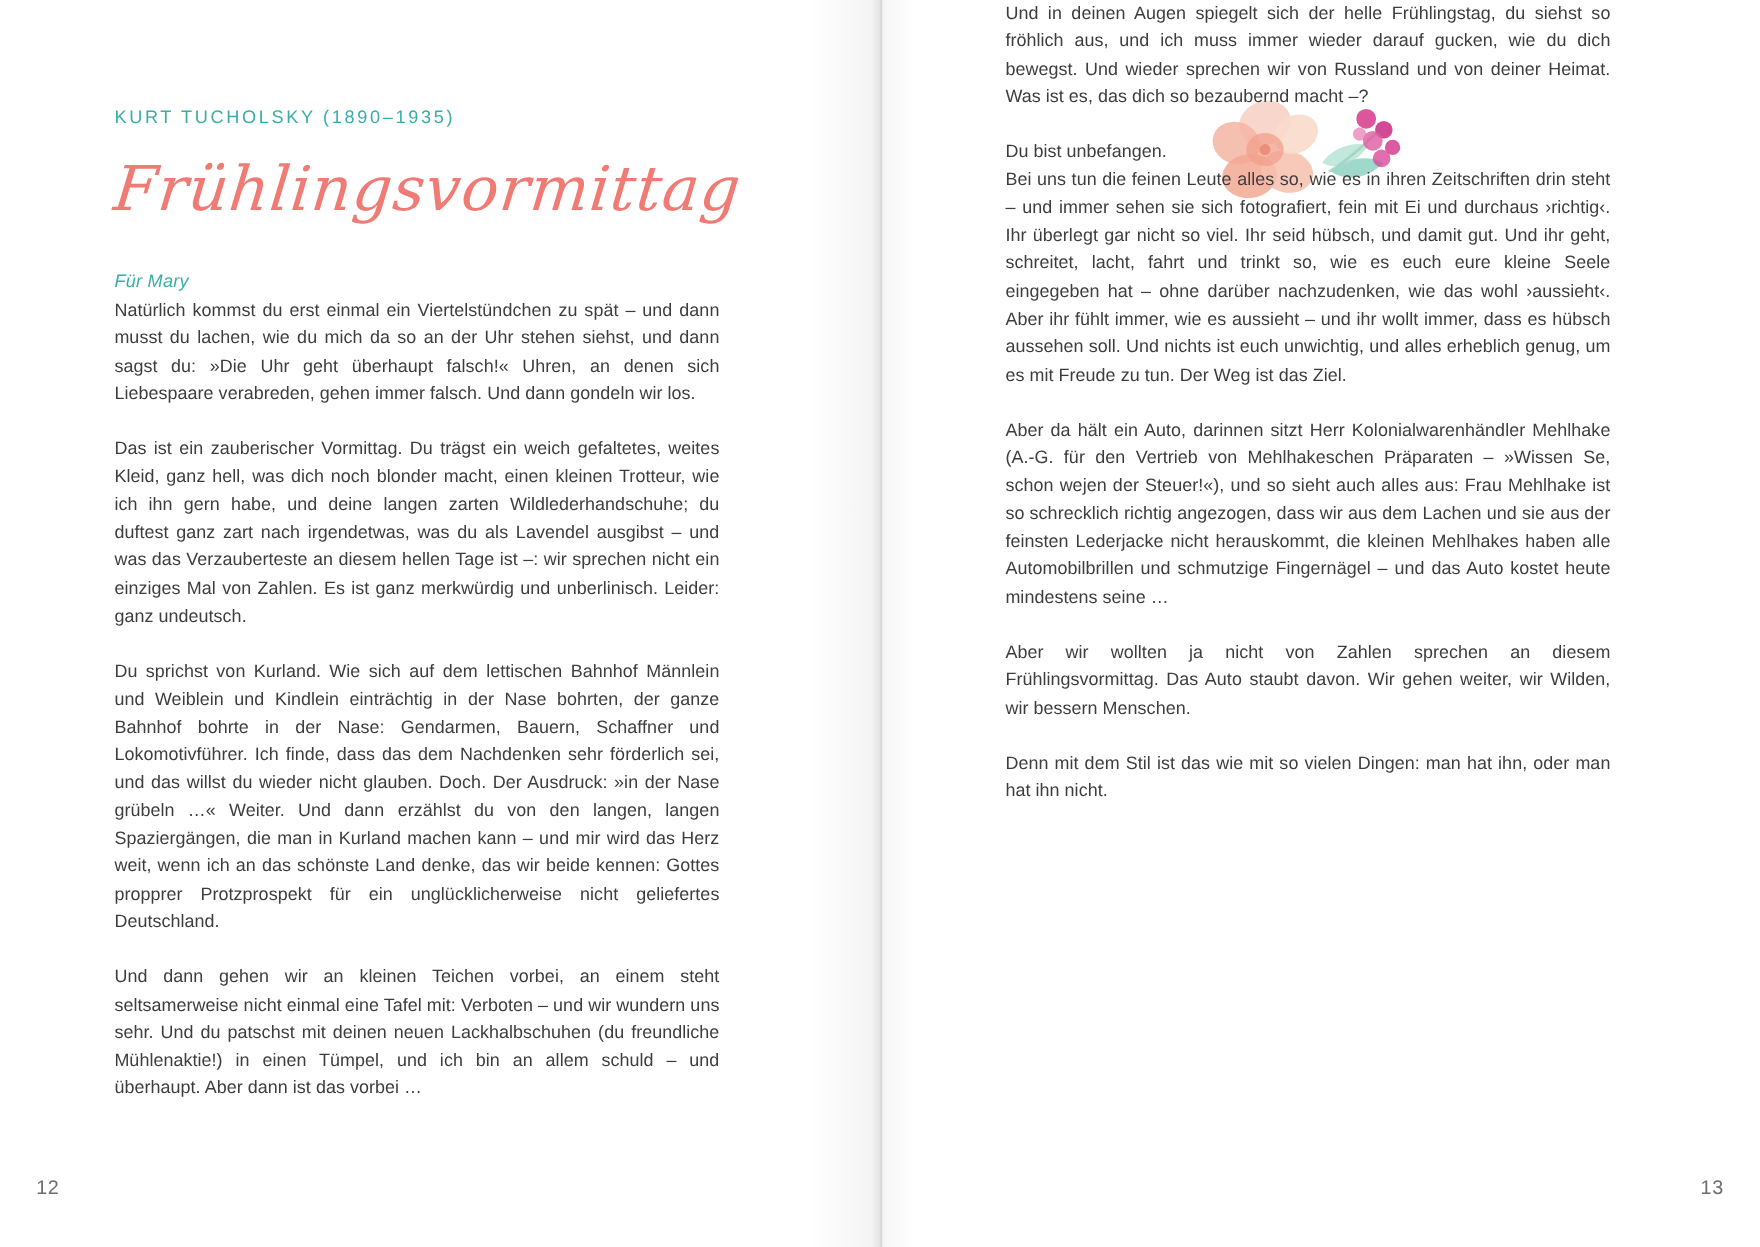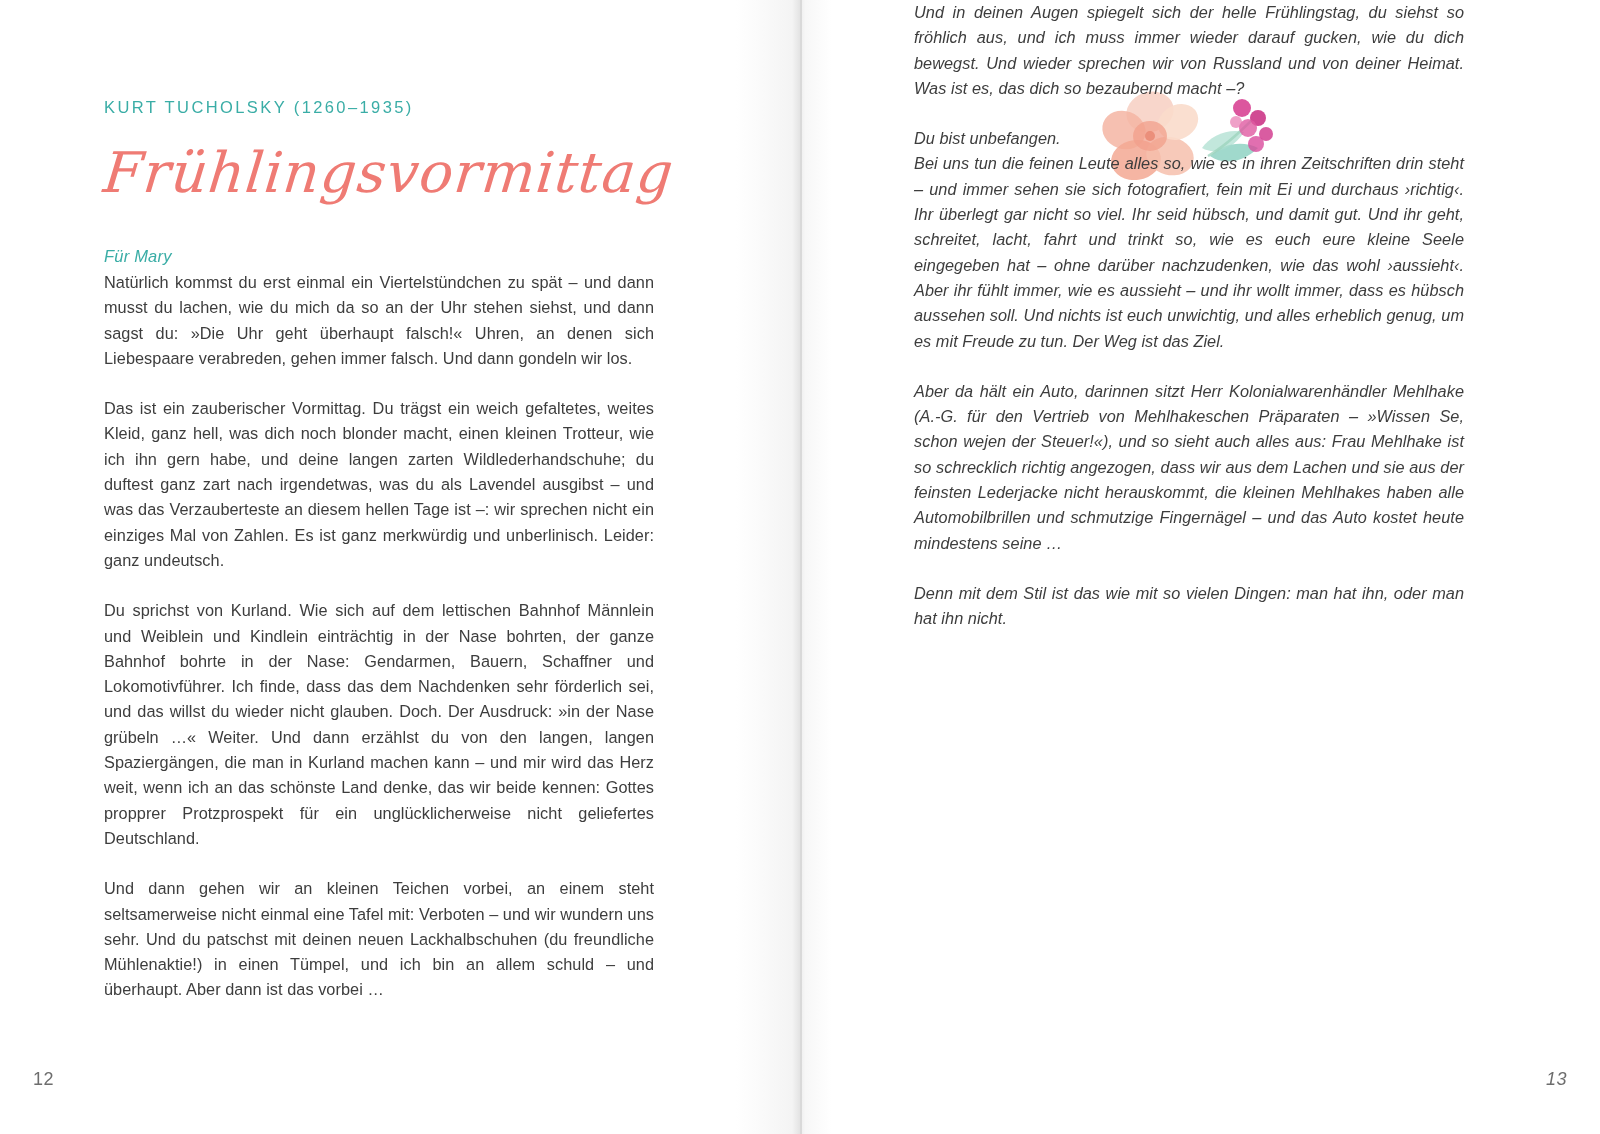--- a/index.html
+++ b/index.html
@@ -26,21 +26,20 @@
     width: 800px;
     height: 1134px;
     box-sizing: border-box;
     background: #ffffff;
   }
   .page-left {
     background: linear-gradient(to right, #ffffff 0%, #ffffff 92%, #f4f4f4 99%, #e3e3e3 100%);
   }
   .page-right {
     background: linear-gradient(to left, #ffffff 0%, #ffffff 96%, #f7f7f7 99.3%, #ededed 100%);
-    font-style: italic;
   }
   .gutter {
     position: absolute;
     left: 800px;
     top: 0;
     width: 2px;
     height: 1134px;
     background: #d9d9d9;
     z-index: 5;
   }
@@ -119,21 +118,21 @@
     height: 130px;
   }
 </style>
 </head>
 <body>
 
 <div class="spread">
 
   <div class="page page-left">
     <div class="content-left">
-      <div class="author">KURT TUCHOLSKY (1260–1935)</div>
+      <div class="author">KURT TUCHOLSKY (1890–1935)</div>
       <div class="title">Frühlingsvormittag</div>
       <div class="dedication">Für Mary</div>
       <p class="body first-para">Natürlich kommst du erst einmal ein Viertelstündchen zu spät – und dann musst du lachen, wie du mich da so an der Uhr stehen siehst, und dann sagst du: »Die Uhr geht überhaupt falsch!« Uhren, an denen sich Liebespaare verabreden, gehen immer falsch. Und dann gondeln wir los.</p>
       <p class="body">Das ist ein zauberischer Vormittag. Du trägst ein weich gefaltetes, weites Kleid, ganz hell, was dich noch blonder macht, einen kleinen Trotteur, wie ich ihn gern habe, und deine langen zarten Wildlederhandschuhe; du duftest ganz zart nach irgendetwas, was du als Lavendel ausgibst – und was das Verzauberteste an diesem hellen Tage ist –: wir sprechen nicht ein einziges Mal von Zahlen. Es ist ganz merkwürdig und unberlinisch. Leider: ganz undeutsch.</p>
       <p class="body">Du sprichst von Kurland. Wie sich auf dem lettischen Bahnhof Männlein und Weiblein und Kindlein einträchtig in der Nase bohrten, der ganze Bahnhof bohrte in der Nase: Gendarmen, Bauern, Schaffner und Lokomotivführer. Ich finde, dass das dem Nachdenken sehr förderlich sei, und das willst du wieder nicht glauben. Doch. Der Ausdruck: »in der Nase grübeln …« Weiter. Und dann erzählst du von den langen, langen Spaziergängen, die man in Kurland machen kann – und mir wird das Herz weit, wenn ich an das schönste Land denke, das wir beide kennen: Gottes propprer Protzprospekt für ein unglücklicherweise nicht geliefertes Deutschland.</p>
       <p class="body">Und dann gehen wir an kleinen Teichen vorbei, an einem steht seltsamerweise nicht einmal eine Tafel mit: Verboten – und wir wundern uns sehr. Und du patschst mit deinen neuen Lackhalbschuhen (du freundliche Mühlenaktie!) in einen Tümpel, und ich bin an allem schuld – und überhaupt. Aber dann ist das vorbei …</p>
     </div>
     <div class="folio folio-left">12</div>
   </div>
 
@@ -164,18 +163,19 @@
         <circle cx="166" cy="66" r="8" fill="#d8479a" opacity="0.78"></circle>
         <circle cx="146" cy="44" r="6" fill="#e878b0" opacity="0.7"></circle>
       </g>
     </svg>
 
     <div class="content-right">
       <p class="body right-start">Und in deinen Augen spiegelt sich der helle Frühlingstag, du siehst so fröhlich aus, und ich muss immer wieder darauf gucken, wie du dich bewegst. Und wieder sprechen wir von Russland und von deiner Heimat. Was ist es, das dich so bezaubernd macht –?</p>
       <p class="body">Du bist unbefangen.</p>
       <p class="body nogap">Bei uns tun die feinen Leute alles so, wie es in ihren Zeitschriften drin steht – und immer sehen sie sich fotografiert, fein mit Ei und durchaus ›richtig‹. Ihr überlegt gar nicht so viel. Ihr seid hübsch, und damit gut. Und ihr geht, schreitet, lacht, fahrt und trinkt so, wie es euch eure kleine Seele eingegeben hat – ohne darüber nachzudenken, wie das wohl ›aussieht‹. Aber ihr fühlt immer, wie es aussieht – und ihr wollt immer, dass es hübsch aussehen soll. Und nichts ist euch unwichtig, und alles erheblich genug, um es mit Freude zu tun. Der Weg ist das Ziel.</p>
       <p class="body">Aber da hält ein Auto, darinnen sitzt Herr Kolonialwarenhändler Mehlhake (A.-G. für den Vertrieb von Mehlhakeschen Präparaten – »Wissen Se, schon wejen der Steuer!«), und so sieht auch alles aus: Frau Mehlhake ist so schrecklich richtig angezogen, dass wir aus dem Lachen und sie aus der feinsten Lederjacke nicht herauskommt, die kleinen Mehlhakes haben alle Automobilbrillen und schmutzige Fingernägel – und das Auto kostet heute mindestens seine …</p>
+      <p class="body">Aber wir wollten ja nicht von Zahlen sprechen an diesem Frühlingsvormittag. Das Auto staubt davon. Wir gehen weiter, wir Wilden, wir bessern Menschen.</p>
       <p class="body">Denn mit dem Stil ist das wie mit so vielen Dingen: man hat ihn, oder man hat ihn nicht.</p>
     </div>
     <div class="folio folio-right">13</div>
   </div>
 
 </div>
 
 </body></html>

